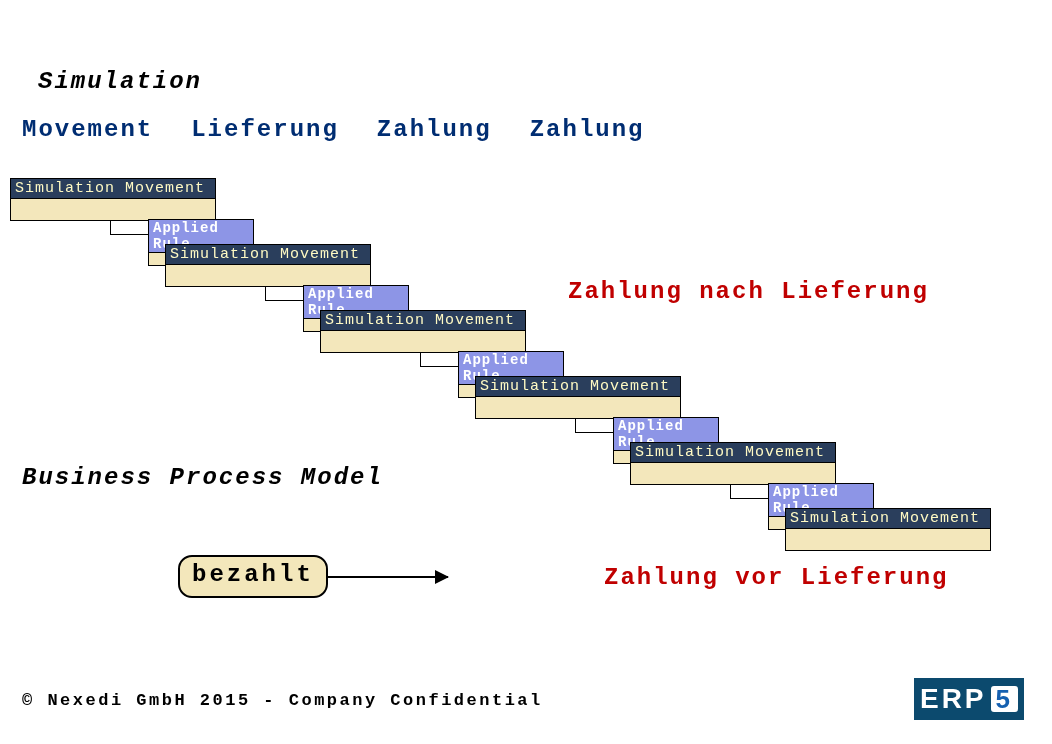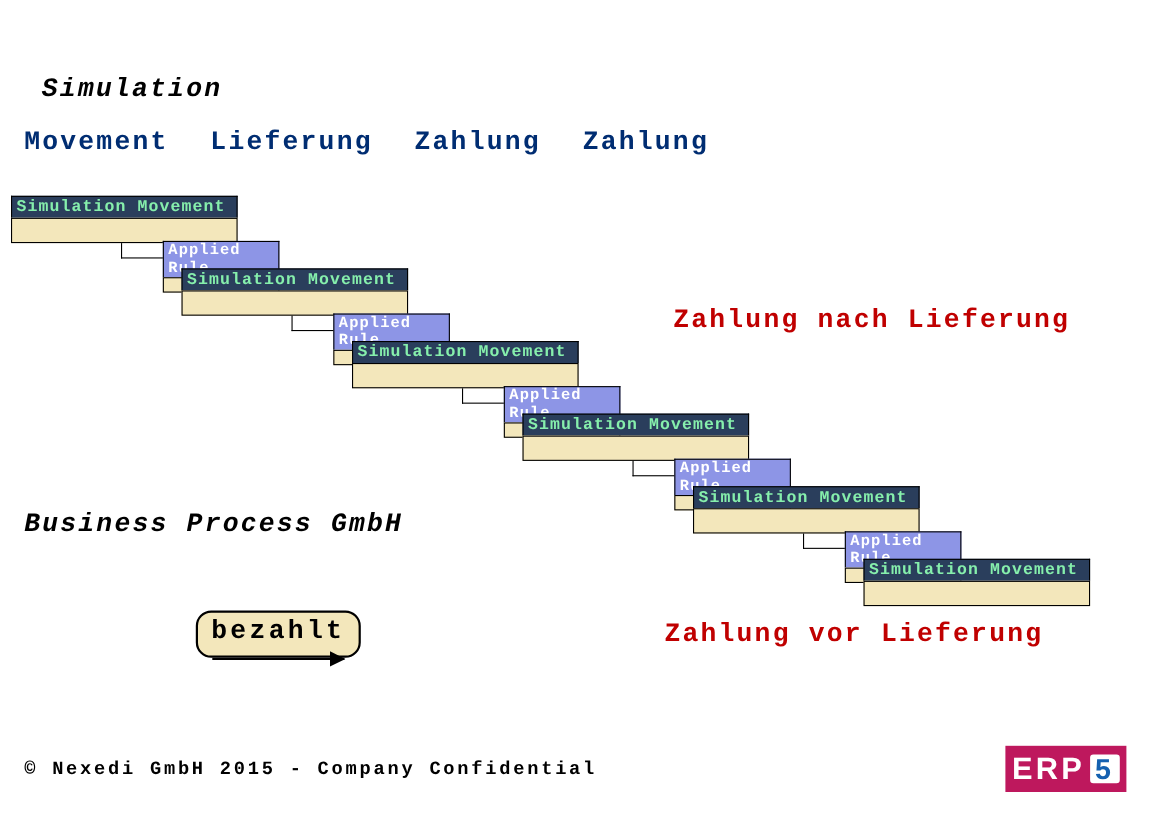--- a/index.html
+++ b/index.html
@@ -37,23 +37,23 @@
     left: 10px;
     width: 1020px;
     height: 370px;
   }
   .sim-box {
     position: absolute;
     width: 206px;
   }
   .sim-box .header {
     background: #2a3e5c;
-    color: #86efac;
+    color: #fef9c3;
     font-size: 15px;
-    font-weight: bold;
+    font-weight: normal;
     padding: 1px 4px;
     border: 1px solid #000;
     border-bottom: none;
     letter-spacing: 1px;
   }
   .sim-box .body {
     background: #f3e7bb;
     height: 23px;
     border: 1px solid #000;
   }
@@ -88,21 +88,20 @@
     font-size: 24px;
     font-weight: bold;
   }
   .bpm-row {
     position: absolute;
     top: 555px;
     left: 178px;
     display: flex;
     align-items: center;
     gap: 0;
-    flex-direction: column;
   }
   .bpm-node {
     background: #f3e7bb;
     border: 2px solid #000;
     border-radius: 14px;
     font-size: 24px;
     font-weight: bold;
     padding: 4px 12px 8px 12px;
     letter-spacing: 3px;
   }
@@ -129,21 +128,21 @@
     font-weight: bold;
     letter-spacing: 2.5px;
     margin-top: 32px;
   }
   .logo {
     position: absolute;
     bottom: 24px;
     right: 28px;
     width: 110px;
     height: 42px;
-    background: #be185d;
+    background: #0c4a6e;
     color: #fff;
     font-family: Arial, sans-serif;
     font-weight: bold;
     font-size: 28px;
     display: flex;
     align-items: center;
     justify-content: center;
     letter-spacing: 3px;
   }
   .logo .five {
@@ -154,21 +153,21 @@
     border-radius: 3px;
     margin-left: 4px;
     font-size: 26px;
     line-height: 26px;
   }
 </style>
 </head>
 <body>
 
 <div class="title" style="top:68px; left:38px;">Simulation</div>
-<div class="title" style="top:464px; left:22px;">Business Process GmbH</div>
+<div class="title" style="top:464px; left:22px;">Business Process Model</div>
 
 <div class="phase-row">
   <span>Movement</span>
   <span>Lieferung</span>
   <span>Zahlung</span>
   <span>Zahlung</span>
 </div>
 
 <div class="sim-cascade">
 
@@ -226,21 +225,21 @@
     <div class="body"></div>
   </div>
   <div class="conn" style="top:337px; left:806px; width:30px; height:10px;"></div>
 
   <div class="sim-box" style="top:330px; left:775px;">
     <div class="header">Simulation Movement</div>
     <div class="body"></div>
   </div>
 </div>
 
-<div class="red-label" style="top:278px; left:612px;">Zahlung nach Lieferung</div>
+<div class="red-label" style="top:278px; left:568px;">Zahlung nach Lieferung</div>
 <div class="red-label" style="top:564px; left:604px;">Zahlung vor Lieferung</div>
 
 <div class="bpm-row">
   <div class="bpm-node">bezahlt</div>
   <div class="arrow"></div>
 </div>
 
 <div class="footer">© Nexedi GmbH 2015 - Company Confidential</div>
 
 <div class="logo">

